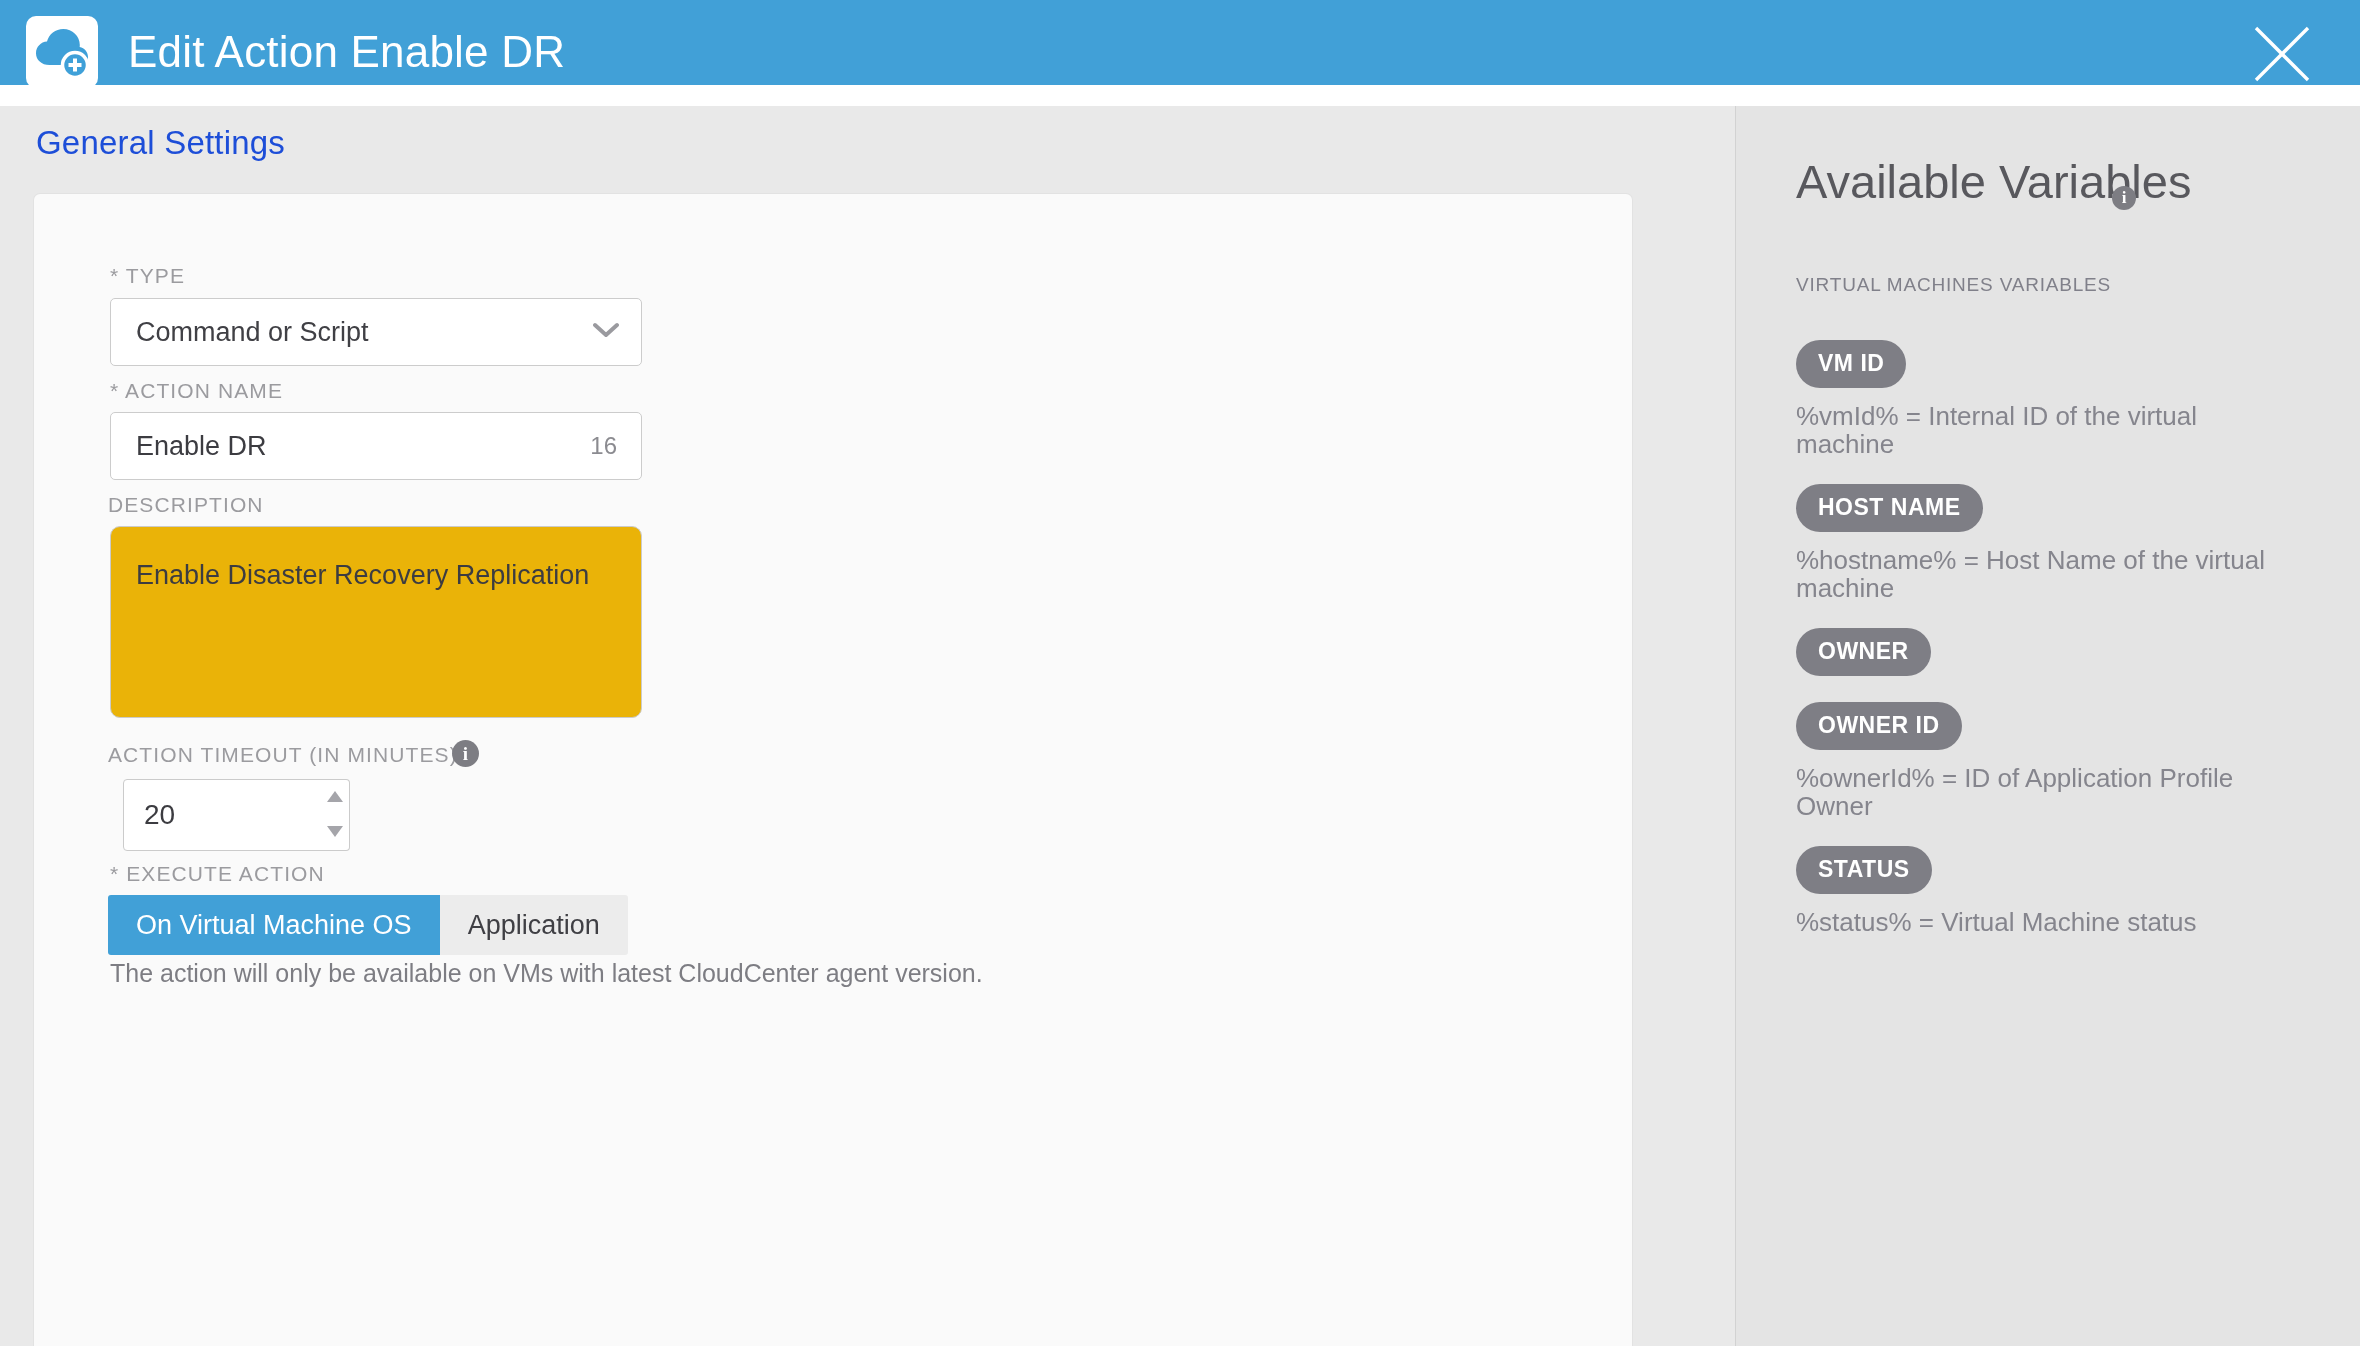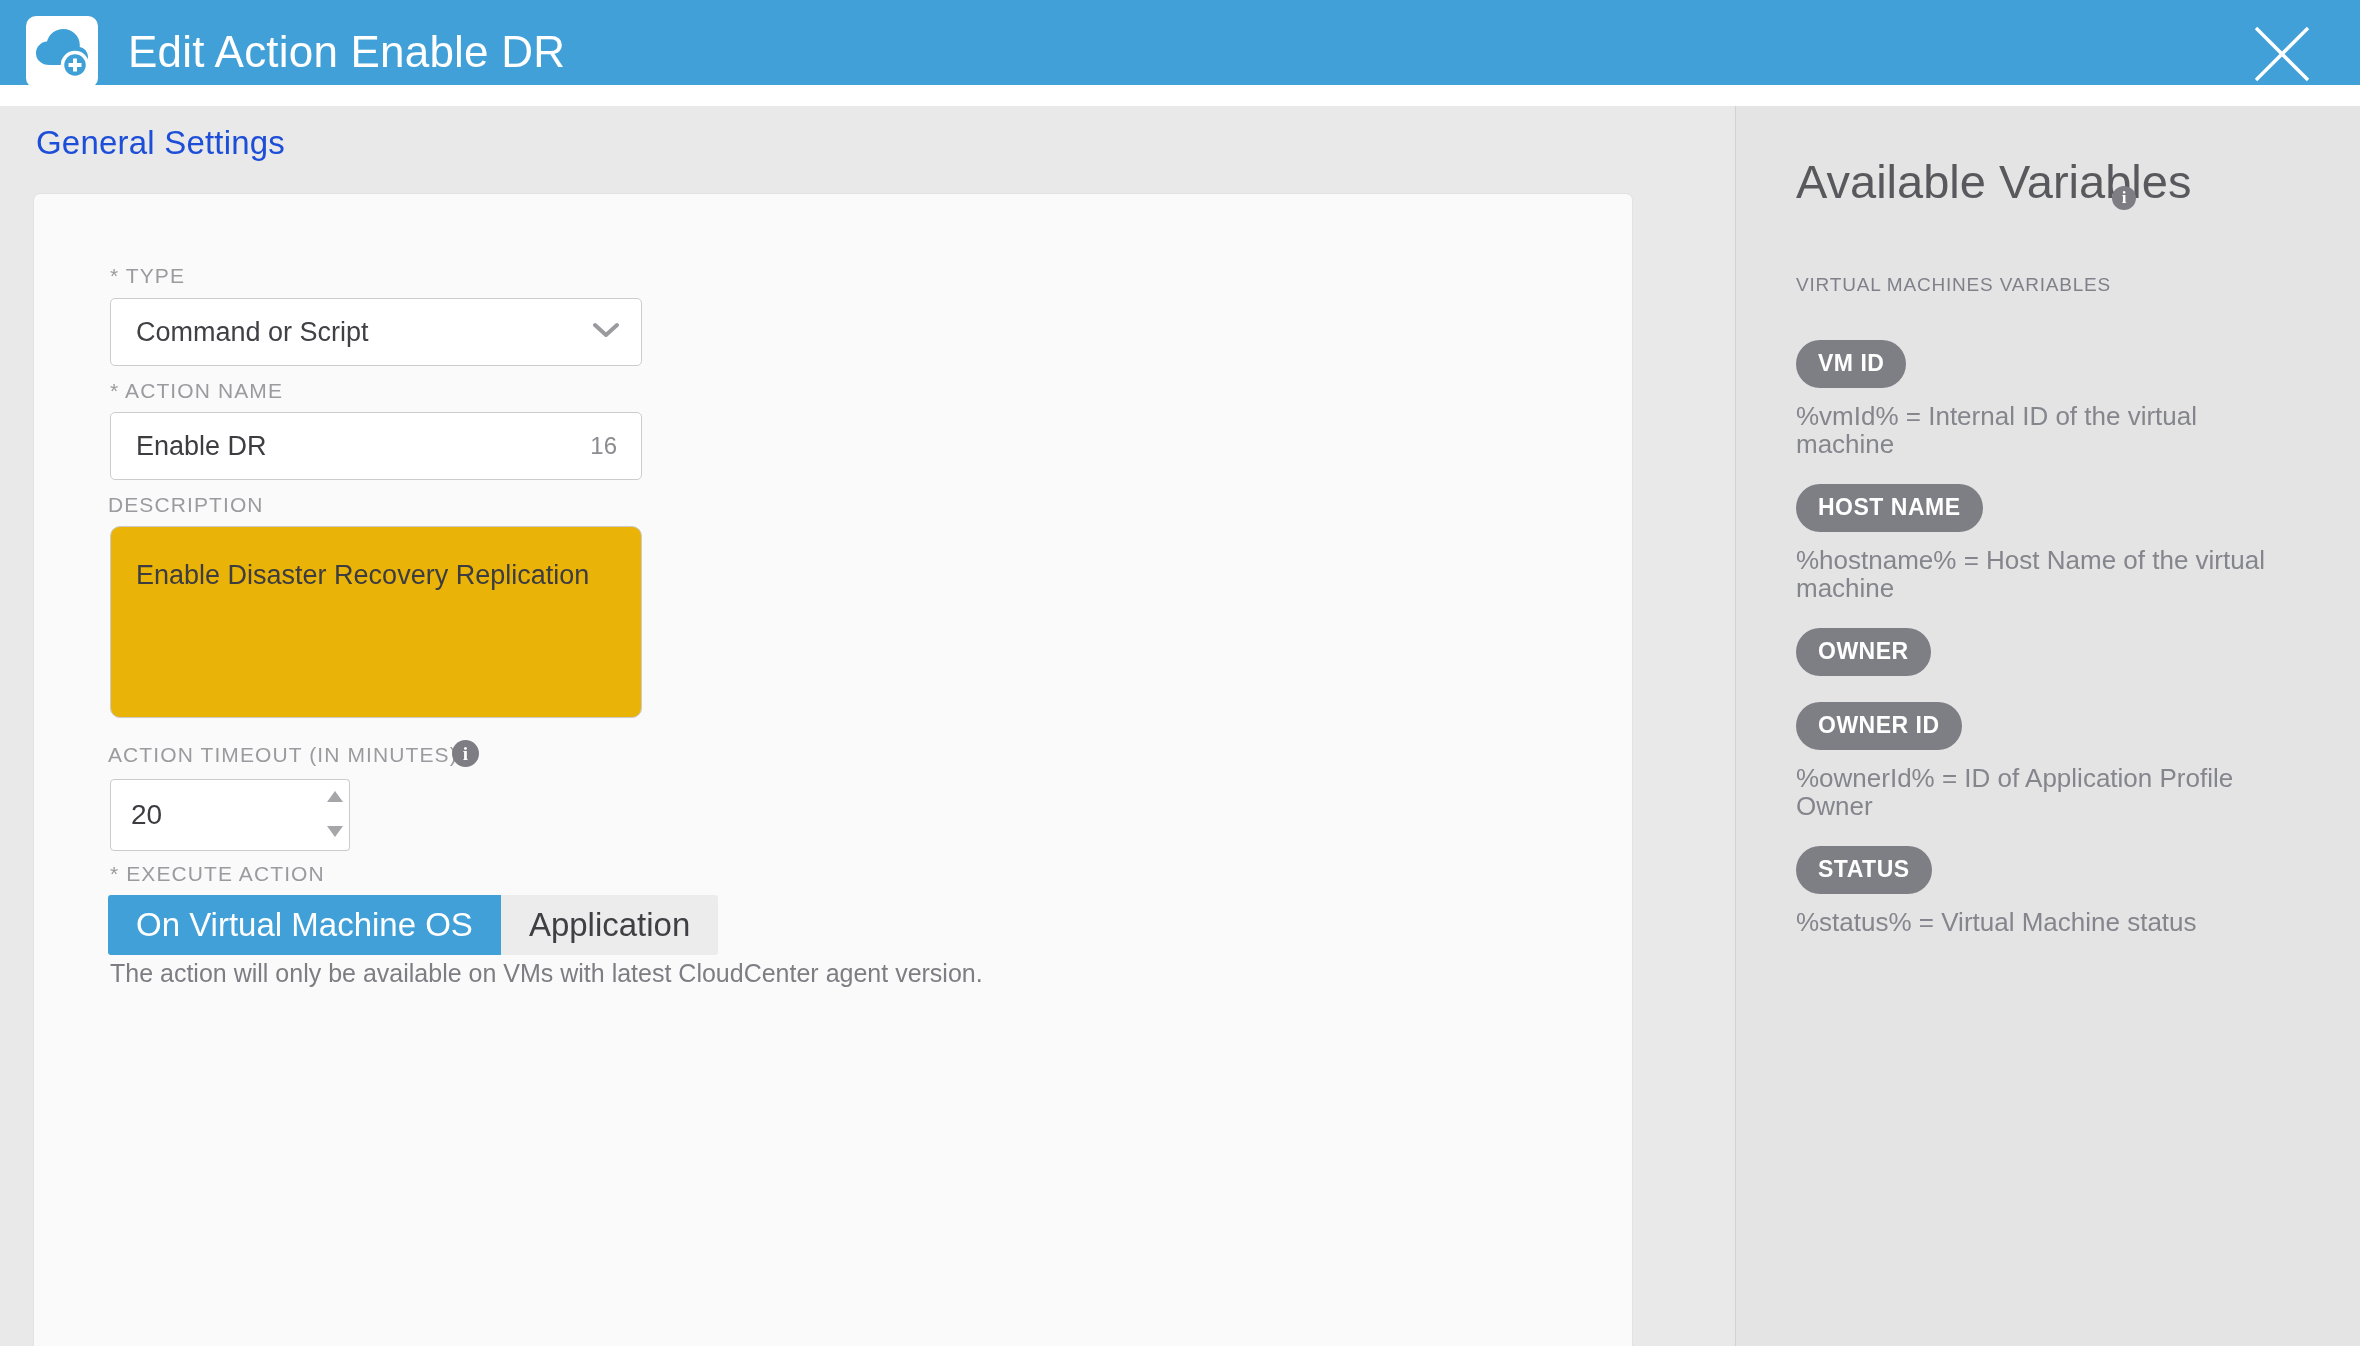--- a/index.html
+++ b/index.html
@@ -177,21 +177,21 @@
     white-space: nowrap;
   }
 
   
   .spinner-wrap {
     position: absolute;
     width: 240px; height: 72px;
   }
   .spinner-input {
     position: absolute;
-    left: 0; top: 0;
+    left: 13px; top: 0;
     width: 212px; height: 72px;
     background: #ffffff;
     border: 1px solid #cbcbcb;
     border-radius: 4px 0 0 4px;
     box-sizing: border-box;
   }
   .spinner-input .val {
     position: absolute;
     left: 20px; top: 50%;
     transform: translateY(-50%);
@@ -238,21 +238,21 @@
     display: flex;
     height: 60px;
     border-radius: 3px;
     overflow: hidden;
   }
   .toggle-btn {
     display: flex;
     align-items: center;
     justify-content: center;
     padding: 16px 28px;
-    font-size: 33px;
+    font-size: 27px;
     color: #3f3f44;
     background: #ececec;
     cursor: pointer;
     white-space: nowrap;
   }
   .toggle-btn.active {
     background: #41A0D7;
     color: #ffffff;
   }
 

